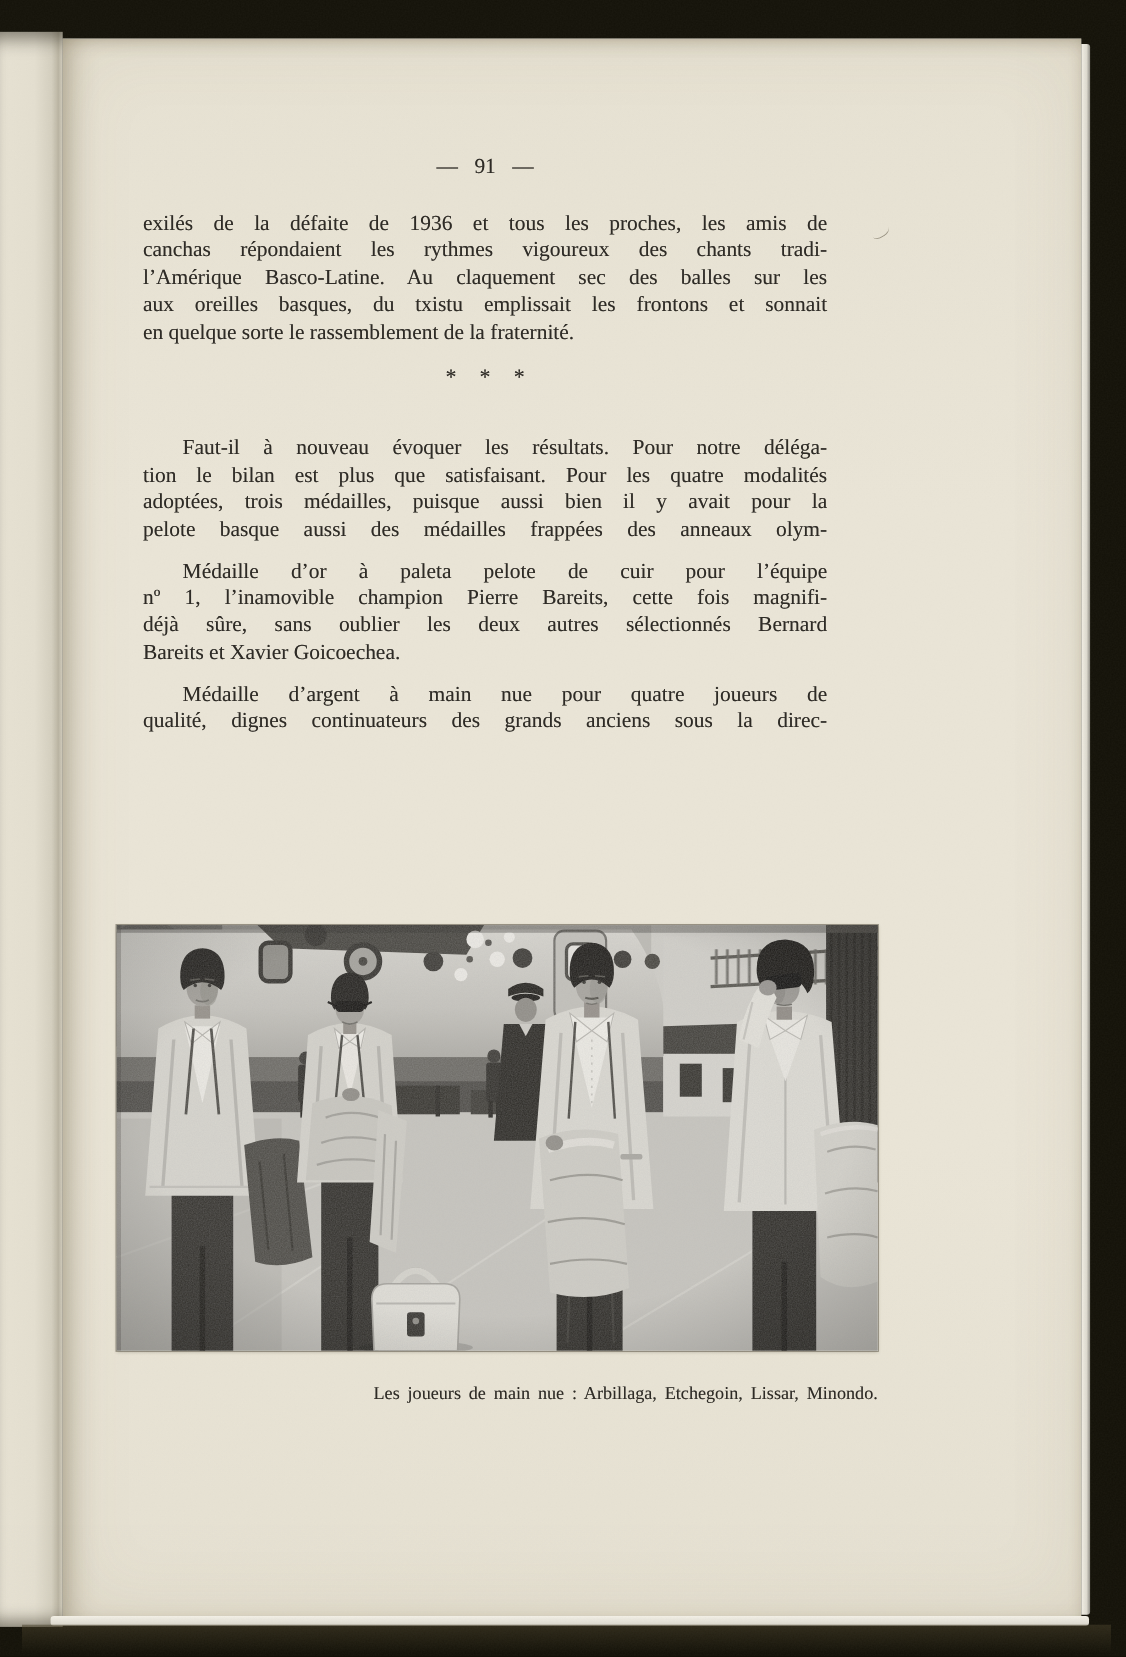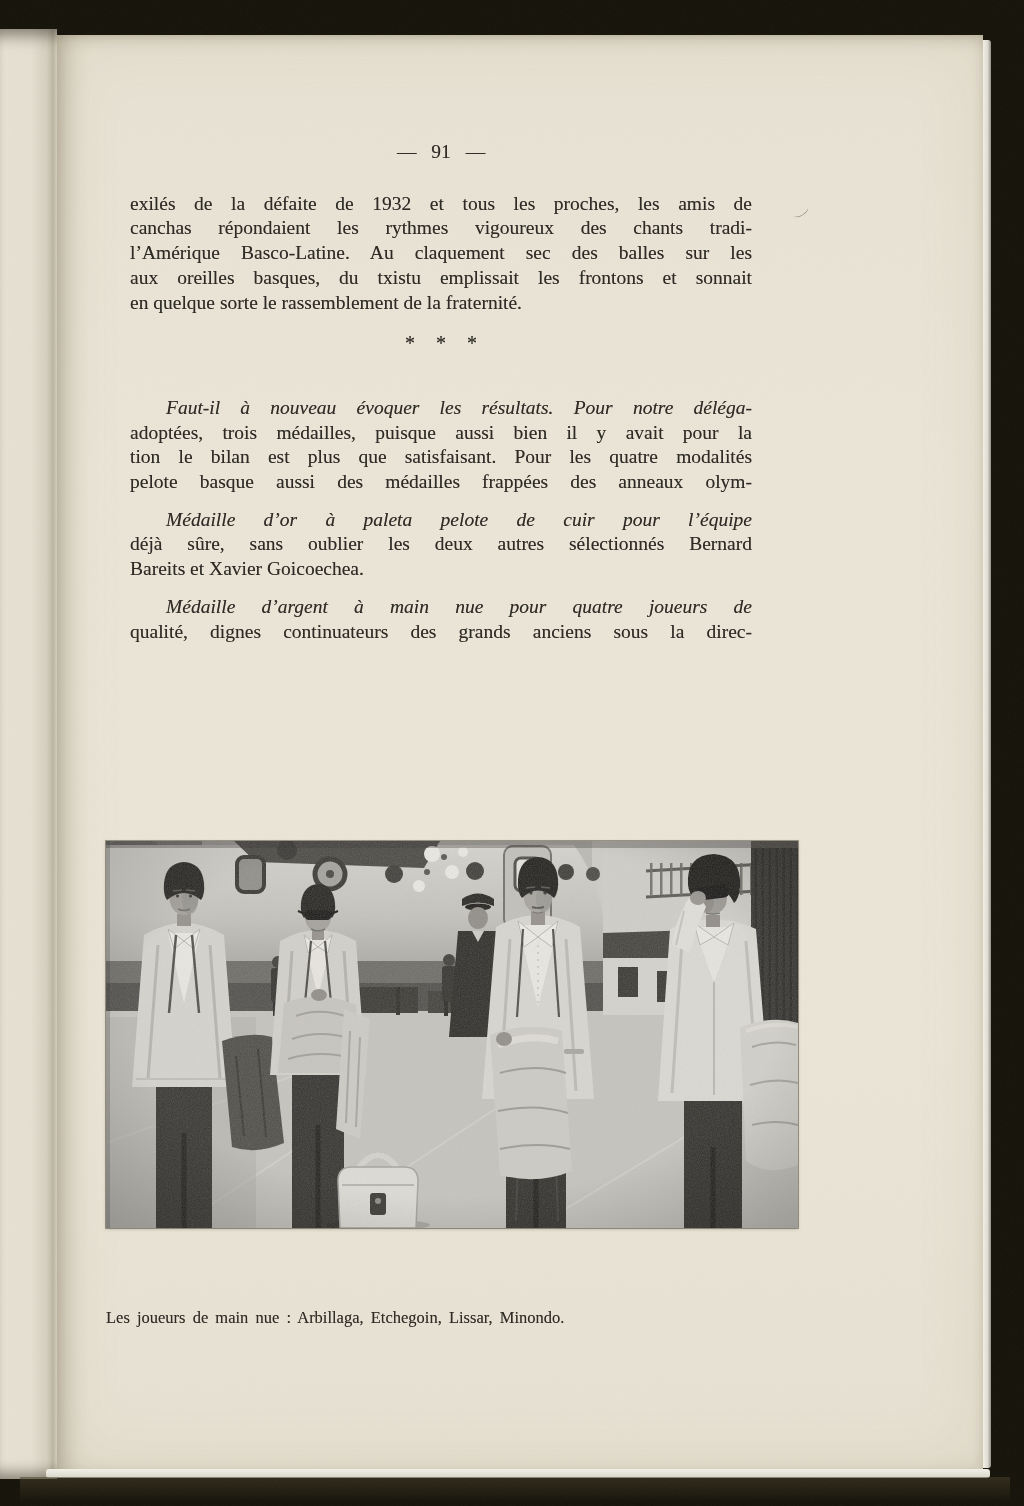--- a/index.html
+++ b/index.html
@@ -27,29 +27,29 @@
   .bottom-edge{position:absolute;left:46px;top:1469px;width:944px;height:9px;
     background:linear-gradient(180deg,#f4f1e8,#d9d6cb);border-radius:3px;}
   .bottom-shadow{position:absolute;left:20px;top:1477px;width:990px;height:26px;
     background:linear-gradient(180deg,rgba(70,62,40,.55),rgba(20,18,9,0));}
 
   
   .text-col{position:absolute;left:130px;top:140px;width:622px;color:var(--c-ink,#2b2823);
     font-size:19.5px;line-height:24.7px;text-shadow:0 0 .4px rgba(43,40,35,.45);}
   .page-number{text-align:center;word-spacing:10px;margin-bottom:27px;}
   .paragraph{margin-bottom:13px;}
-  .paragraph.indent .line:first-child{text-indent:36px;font-style:italic;}
+  .paragraph.indent .line:first-child{text-indent:36px;}
   .line{text-align:justify;text-align-last:justify;text-justify:inter-word;}
   .line.last{text-align-last:left;}
   .stars{text-align:center;word-spacing:16px;font-size:20px;margin:16px 0 40px;}
 
   .photo{position:absolute;left:106px;top:841px;width:692px;height:387px;
     box-shadow:0 0 0 1px rgba(90,84,70,.55), 0 1px 3px rgba(60,55,40,.3);}
   .photo svg{display:block;width:100%;height:100%;}
-  .caption{position:absolute;left:106px;top:1308px;width:692px;text-align:left;
+  .caption{position:absolute;left:106px;top:1257px;width:692px;text-align:right;
     color:var(--c-ink,#2b2823);font-size:16.5px;word-spacing:3px;
     text-shadow:0 0 .4px rgba(43,40,35,.4);}
 
   .scan-mark{position:absolute;left:792px;top:206px;width:17px;height:10px;
     border-bottom:1.5px solid rgba(95,88,70,.55);border-radius:50%;transform:rotate(-32deg);}
 
   .scan-grain{position:absolute;left:0;top:0;width:1024px;height:1506px;opacity:.05;pointer-events:none;}
 </style>
 </head>
 <body>
@@ -60,37 +60,38 @@
 
   <div class="page"></div>
   <div class="right-edge"></div>
   <div class="bottom-edge"></div>
   <div class="bottom-shadow"></div>
 
   <div class="text-col">
     <div class="page-number">— 91 —</div>
     <div id="paragraphs-slot-a">
         <div class="paragraph">
-          <div class="line">exilés de la défaite de 1932 et tous les proches, les amis de</div>
+          <div class="line">exilés de la défaite de 1936 et tous les proches, les amis de</div>
           <div class="line">canchas répondaient les rythmes vigoureux des chants tradi-</div>
           <div class="line">l’Amérique Basco-Latine. Au claquement sec des balles sur les</div>
           <div class="line">aux oreilles basques, du txistu emplissait les frontons et sonnait</div>
           <div class="line last">en quelque sorte le rassemblement de la fraternité.</div>
         </div>
       </div>
     <div class="stars" id="stars-slot">* * *</div>
     <div id="paragraphs-slot-b">
         <div class="paragraph indent">
           <div class="line">Faut-il à nouveau évoquer les résultats. Pour notre déléga-</div>
+          <div class="line">tion le bilan est plus que satisfaisant. Pour les quatre modalités</div>
           <div class="line">adoptées, trois médailles, puisque aussi bien il y avait pour la</div>
-          <div class="line">tion le bilan est plus que satisfaisant. Pour les quatre modalités</div>
           <div class="line">pelote basque aussi des médailles frappées des anneaux olym-</div>
         </div>
         <div class="paragraph indent">
           <div class="line">Médaille d’or à paleta pelote de cuir pour l’équipe</div>
+          <div class="line">nº 1, l’inamovible champion Pierre Bareits, cette fois magnifi-</div>
           <div class="line">déjà sûre, sans oublier les deux autres sélectionnés Bernard</div>
           <div class="line last">Bareits et Xavier Goicoechea.</div>
         </div>
         <div class="paragraph indent">
           <div class="line">Médaille d’argent à main nue pour quatre joueurs de</div>
           <div class="line">qualité, dignes continuateurs des grands anciens sous la direc-</div>
         </div>
       </div>
   </div>
 

